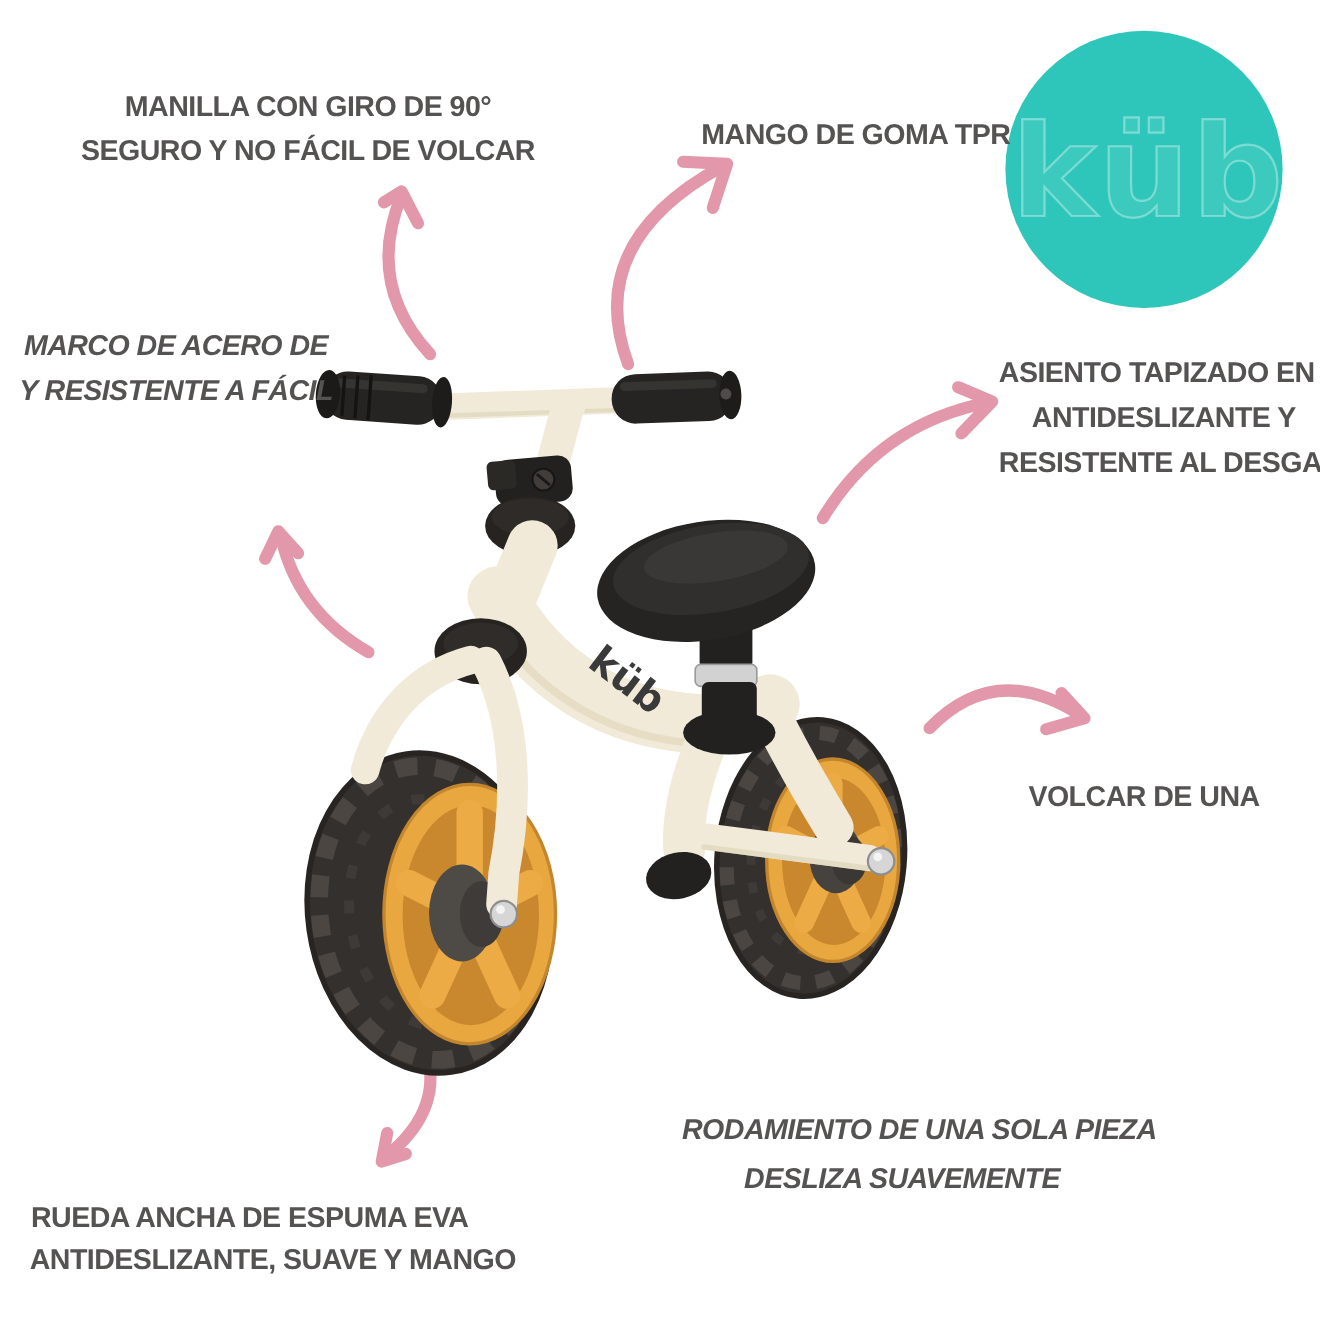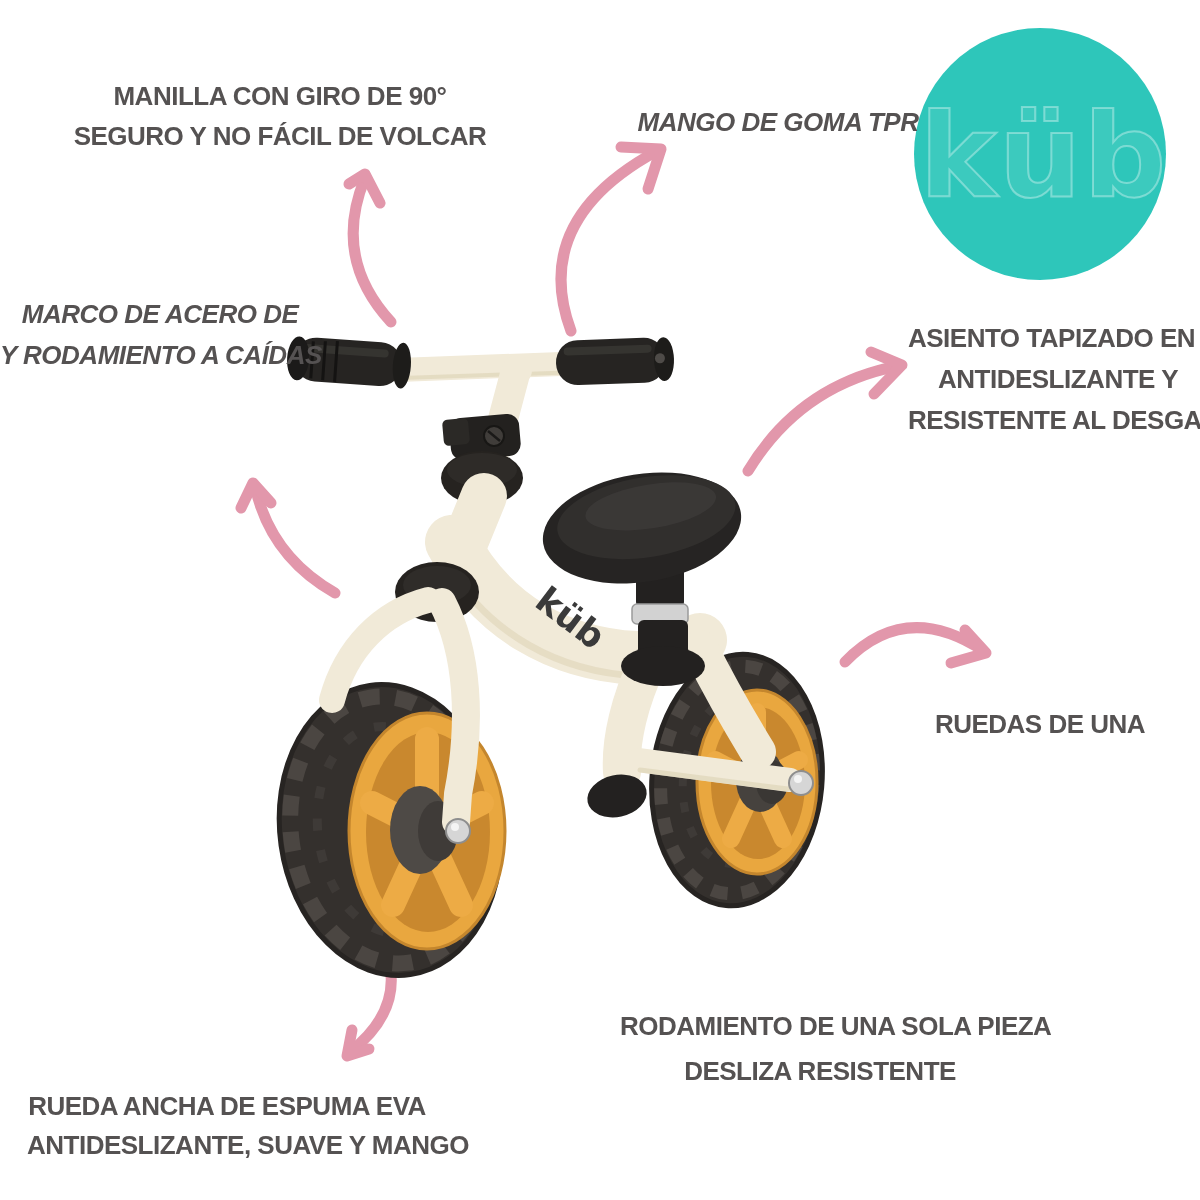--- a/index.html
+++ b/index.html
@@ -3,25 +3,25 @@
 <meta charset="utf-8">
 <style>
   html,body{margin:0;padding:0;background:#ffffff;}
   #canvas{position:relative;width:1200px;height:1200px;background:#ffffff;overflow:hidden;
           font-family:"Liberation Sans",sans-serif;}
   #art{position:absolute;left:0;top:0;width:1200px;height:1200px;}
   .ann{position:absolute;font-weight:700;color:#555252;text-align:center;
        font-size:26px;letter-spacing:-0.5px;line-height:40px;white-space:nowrap;z-index:5;}
   .ann span{display:block;}
   #ann-handlebar{left:60px;top:76px;width:440px;}
-  #ann-grip{left:628px;top:102px;width:300px;font-style:italic;}
+  #ann-grip{left:628px;top:102px;width:300px;}
   #ann-frame{left:0px;top:294px;width:320px;line-height:41px;font-style:italic;}
   #ann-seat{left:908px;top:318px;width:300px;line-height:41px;}
   #ann-wheel{left:890px;top:706px;width:300px;line-height:37px;}
-  #ann-bearing{left:620px;top:1004px;width:400px;line-height:45px;}
+  #ann-bearing{left:620px;top:1004px;width:400px;line-height:45px;font-style:italic;}
   #ann-eva{left:27px;top:1087px;width:400px;line-height:39px;}
 </style>
 </head>
 <body>
 
 <div id="canvas">
 
   <svg id="art" viewBox="0 0 1200 1200">
 
     <g>
@@ -166,36 +166,36 @@
     <span>MANILLA CON GIRO DE 90°</span>
     <span>SEGURO Y NO FÁCIL DE VOLCAR</span>
   </div>
 
   <div class="ann" id="ann-grip">
     <span>MANGO DE GOMA TPR</span>
   </div>
 
   <div class="ann" id="ann-frame">
     <span>MARCO DE ACERO DE</span>
-    <span>Y RODAMIENTO A CAÍDAS</span>
+    <span>Y RESISTENTE A FÁCIL</span>
   </div>
 
   <div class="ann" id="ann-seat">
     <span>ASIENTO TAPIZADO EN PU</span>
     <span>ANTIDESLIZANTE Y</span>
     <span>RESISTENTE AL DESGASTE</span>
   </div>
 
   <div class="ann" id="ann-wheel">
-    <span>RUEDAS DE UNA</span>
+    <span>VOLCAR DE UNA</span>
   </div>
 
   <div class="ann" id="ann-bearing">
     <span>RODAMIENTO DE UNA SOLA PIEZA</span>
-    <span>DESLIZA RESISTENTE</span>
+    <span>DESLIZA SUAVEMENTE</span>
   </div>
 
   <div class="ann" id="ann-eva">
     <span>RUEDA ANCHA DE ESPUMA EVA</span>
     <span>ANTIDESLIZANTE, SUAVE Y MANGO</span>
   </div>
 
 </div>
 
 </body></html>

